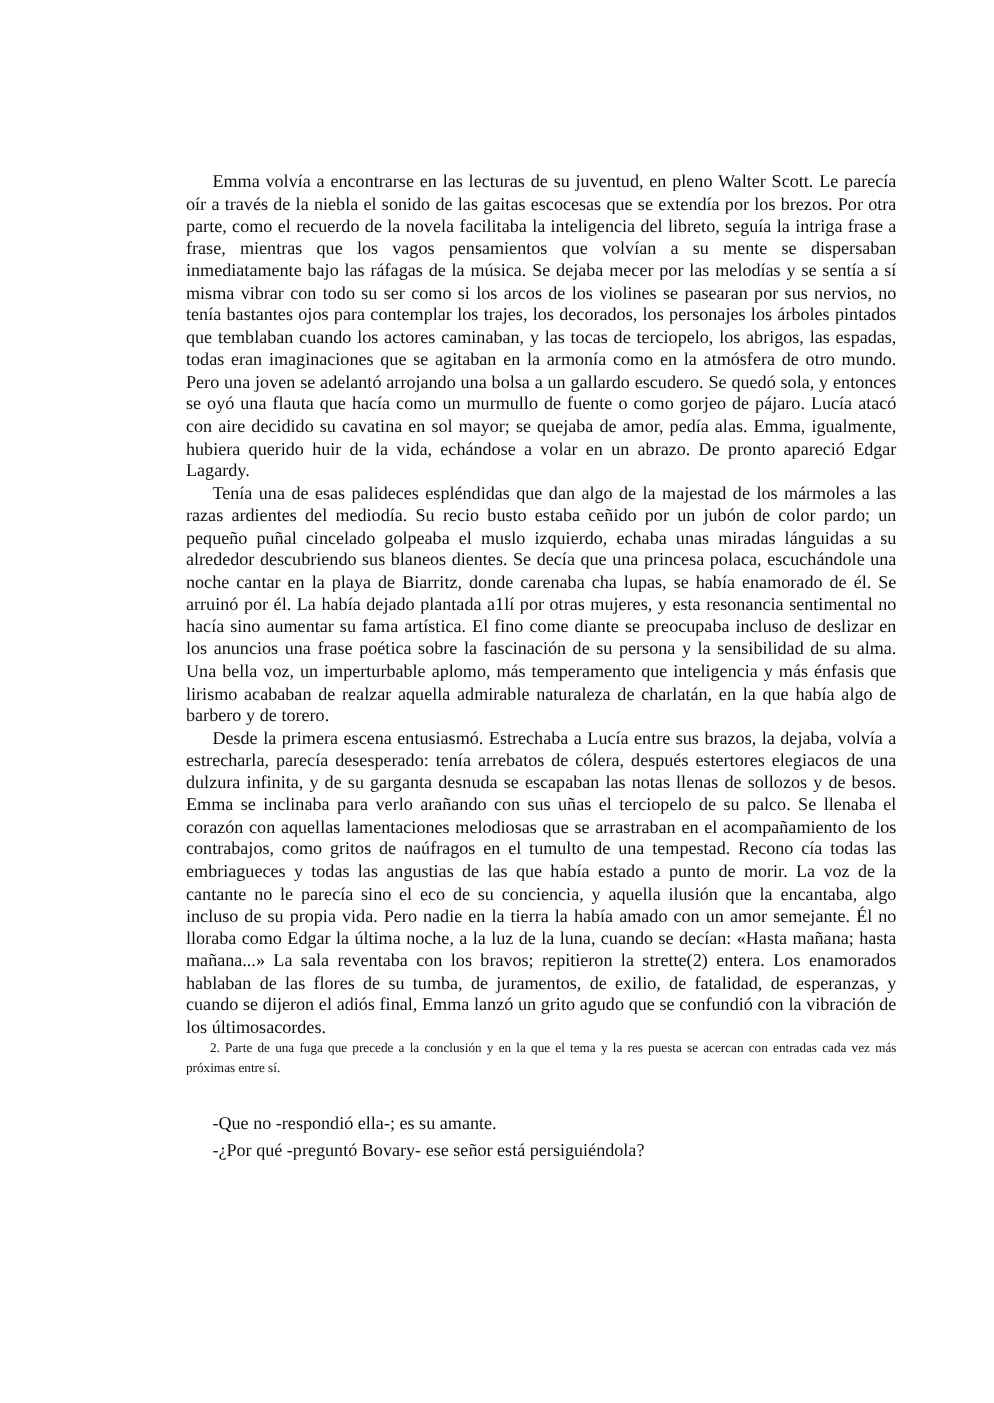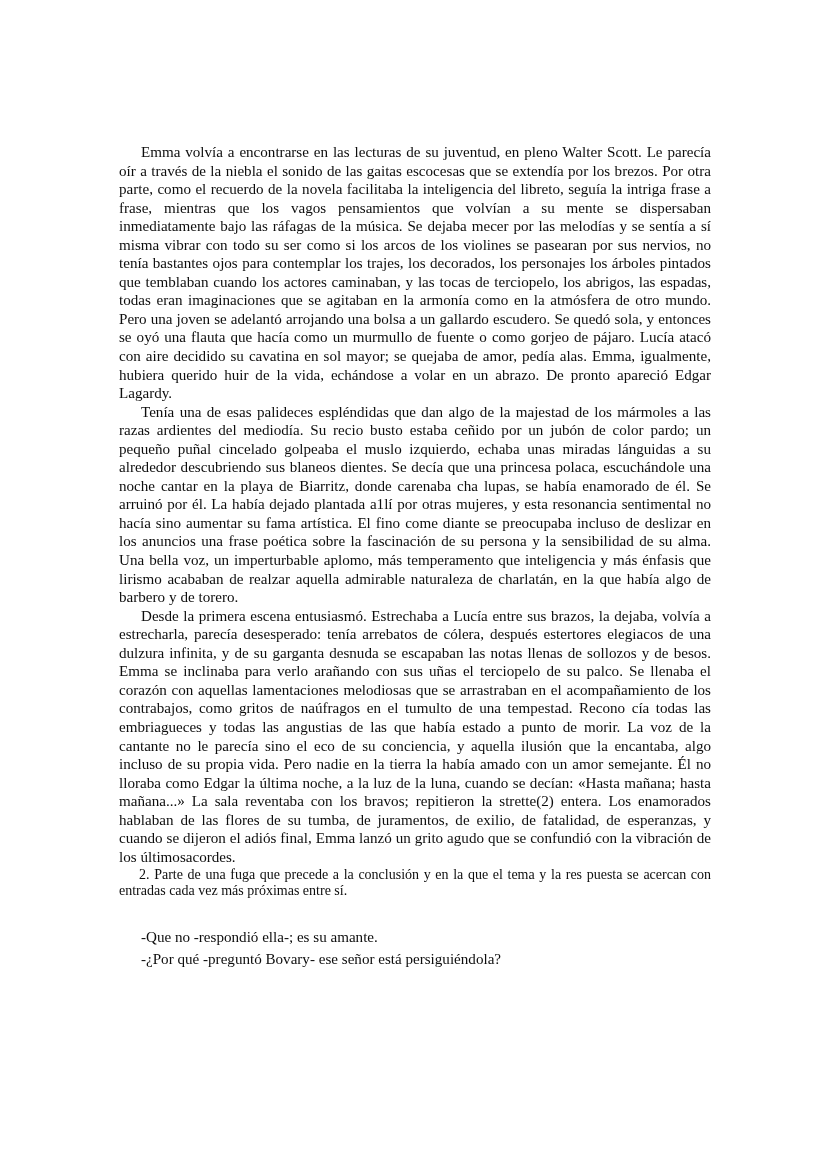--- a/index.html
+++ b/index.html
@@ -15,20 +15,21 @@
     color: #101010;
     overflow: hidden;
   }
 
   .page {
     position: relative;
     width: 720px;
     height: 1169px;
     background: #ffffff;
     box-sizing: border-box;
+    margin-left: 36px;
   }
 
   .text-column {
     position: absolute;
     left: 119px;
     top: 143px;
     width: 592px;
   }
 
   .body-par {
@@ -40,21 +41,21 @@
     text-indent: 22px;
     color: #0d0d0d;
     word-spacing: 0.1px;
     hyphens: none;
   }
 
   .footnote {
     margin: 0;
     margin-top: 1px;
     text-align: justify;
-    font-size: 14px;
+    font-size: 11px;
     line-height: 15.2px;
     text-indent: 20px;
     color: #0d0d0d;
   }
 
   .dialogue-block {
     margin: 0;
     margin-top: 28px;
   }
 

